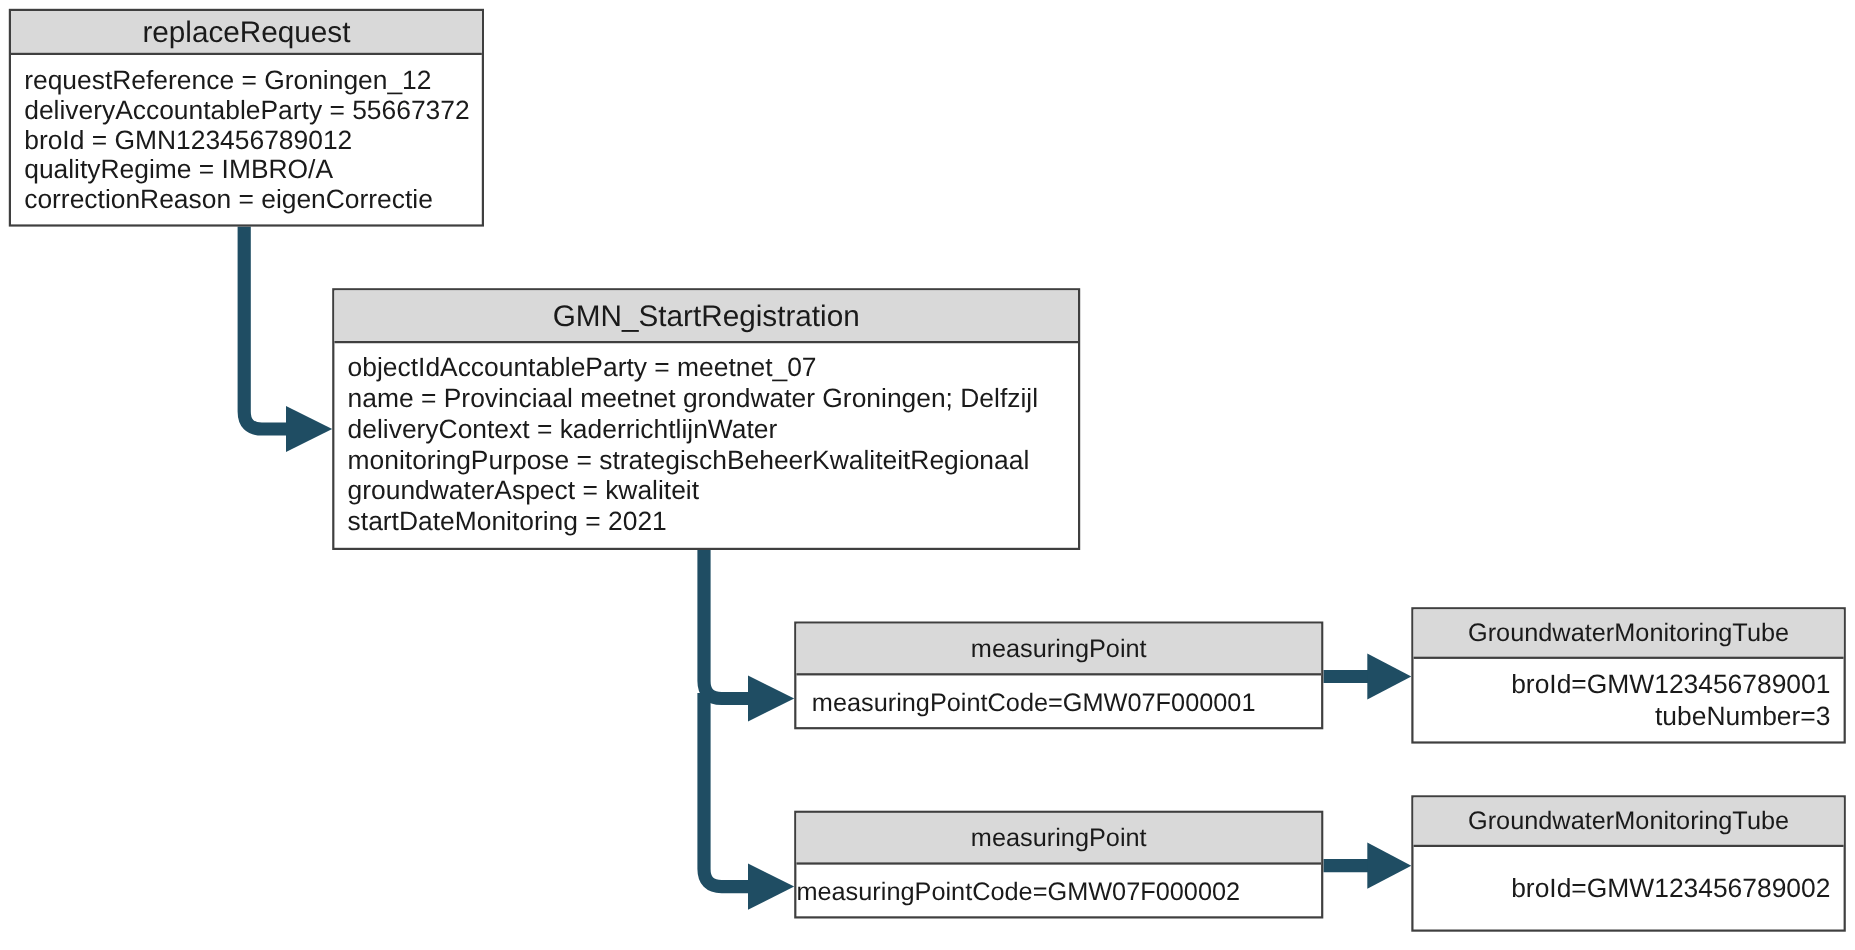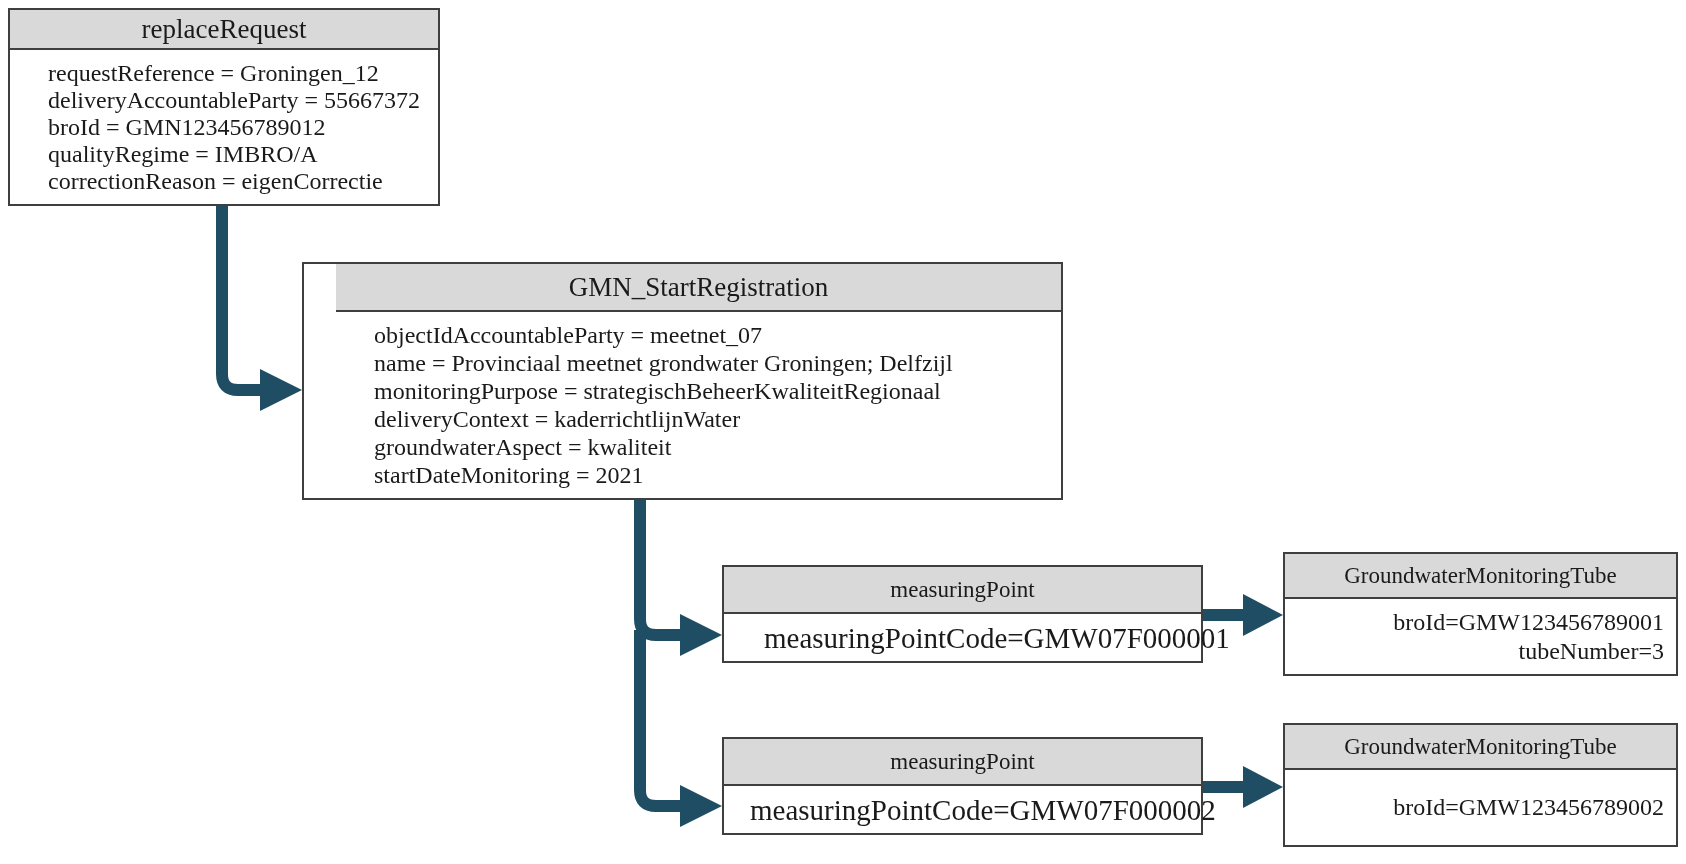--- a/index.html
+++ b/index.html
@@ -1,21 +1,21 @@
 <!DOCTYPE html>
 <html style="--arrow: #1f4d63; --header-bg: #d9d9d9; --box-border: #3f3f3f; --text: #1a1a1a; --canvas-bg: #ffffff;"><head>
 <meta charset="utf-8">
 <style>
   html, body { margin: 0; padding: 0; background: #ffffff; }
   .canvas {
     position: relative;
     width: 1686px;
     height: 864px;
     background: var(--canvas-bg, #ffffff);
-    font-family: Liberation Serif, serif;
+    font-family: Liberation Sans, sans-serif;
     overflow: hidden;
     border-radius: 26px;
   }
   .connectors {
     position: absolute;
     left: 0; top: 0;
     width: 1686px; height: 864px;
     pointer-events: none;
   }
   .connectors path {
@@ -52,24 +52,23 @@
     flex: 1 1 auto;
     display: flex;
     flex-direction: column;
     justify-content: center;
     padding: 6px 12px;
     font-size: 24px;
   }
   .attr-line {
     line-height: 28px;
     white-space: nowrap;
-    margin-left: 26px;
   }
   .box-body.tight .attr-line { line-height: 27px; }
-  .box-body.single .attr-line { font-size: 29px; }
+  .box-body.single .attr-line { font-size: 23px; }
   .box-body.pair .attr-line { line-height: 29px; text-align: right; }
 </style>
 </head>
 <body>
 
 <div class="canvas">
 
   <svg class="connectors" viewBox="0 0 1686 864" aria-hidden="true">
 
     <g>
@@ -102,27 +101,27 @@
     <div class="box-header" style="height:40px;">replaceRequest</div>
     <div class="box-body tight">
       <div class="attr-line">requestReference = Groningen_12</div>
       <div class="attr-line">deliveryAccountableParty = 55667372</div>
       <div class="attr-line">broId = GMN123456789012</div>
       <div class="attr-line">qualityRegime = IMBRO/A</div>
       <div class="attr-line">correctionReason = eigenCorrectie</div>
     </div>
   </div>
 
-  <div class="box" style="left:302px; top:262px; width:761px; height:238px;padding-left:32px;">
+  <div class="box" style="left:302px; top:262px; width:680px; height:238px;">
     <div class="box-header" style="height:48px;">GMN_StartRegistration</div>
     <div class="box-body">
       <div class="attr-line">objectIdAccountableParty = meetnet_07</div>
       <div class="attr-line">name = Provinciaal meetnet grondwater Groningen; Delfzijl</div>
+      <div class="attr-line">deliveryContext = kaderrichtlijnWater</div>
       <div class="attr-line">monitoringPurpose = strategischBeheerKwaliteitRegionaal</div>
-      <div class="attr-line">deliveryContext = kaderrichtlijnWater</div>
       <div class="attr-line">groundwaterAspect = kwaliteit</div>
       <div class="attr-line">startDateMonitoring = 2021</div>
     </div>
   </div>
 
   <div class="box" style="left:722px; top:565px; width:481px; height:98px;">
     <div class="box-header small" style="height:47px;">measuringPoint</div>
     <div class="box-body single" style="padding:0 14px;">
       <div class="attr-line">measuringPointCode=GMW07F000001</div>
     </div>

